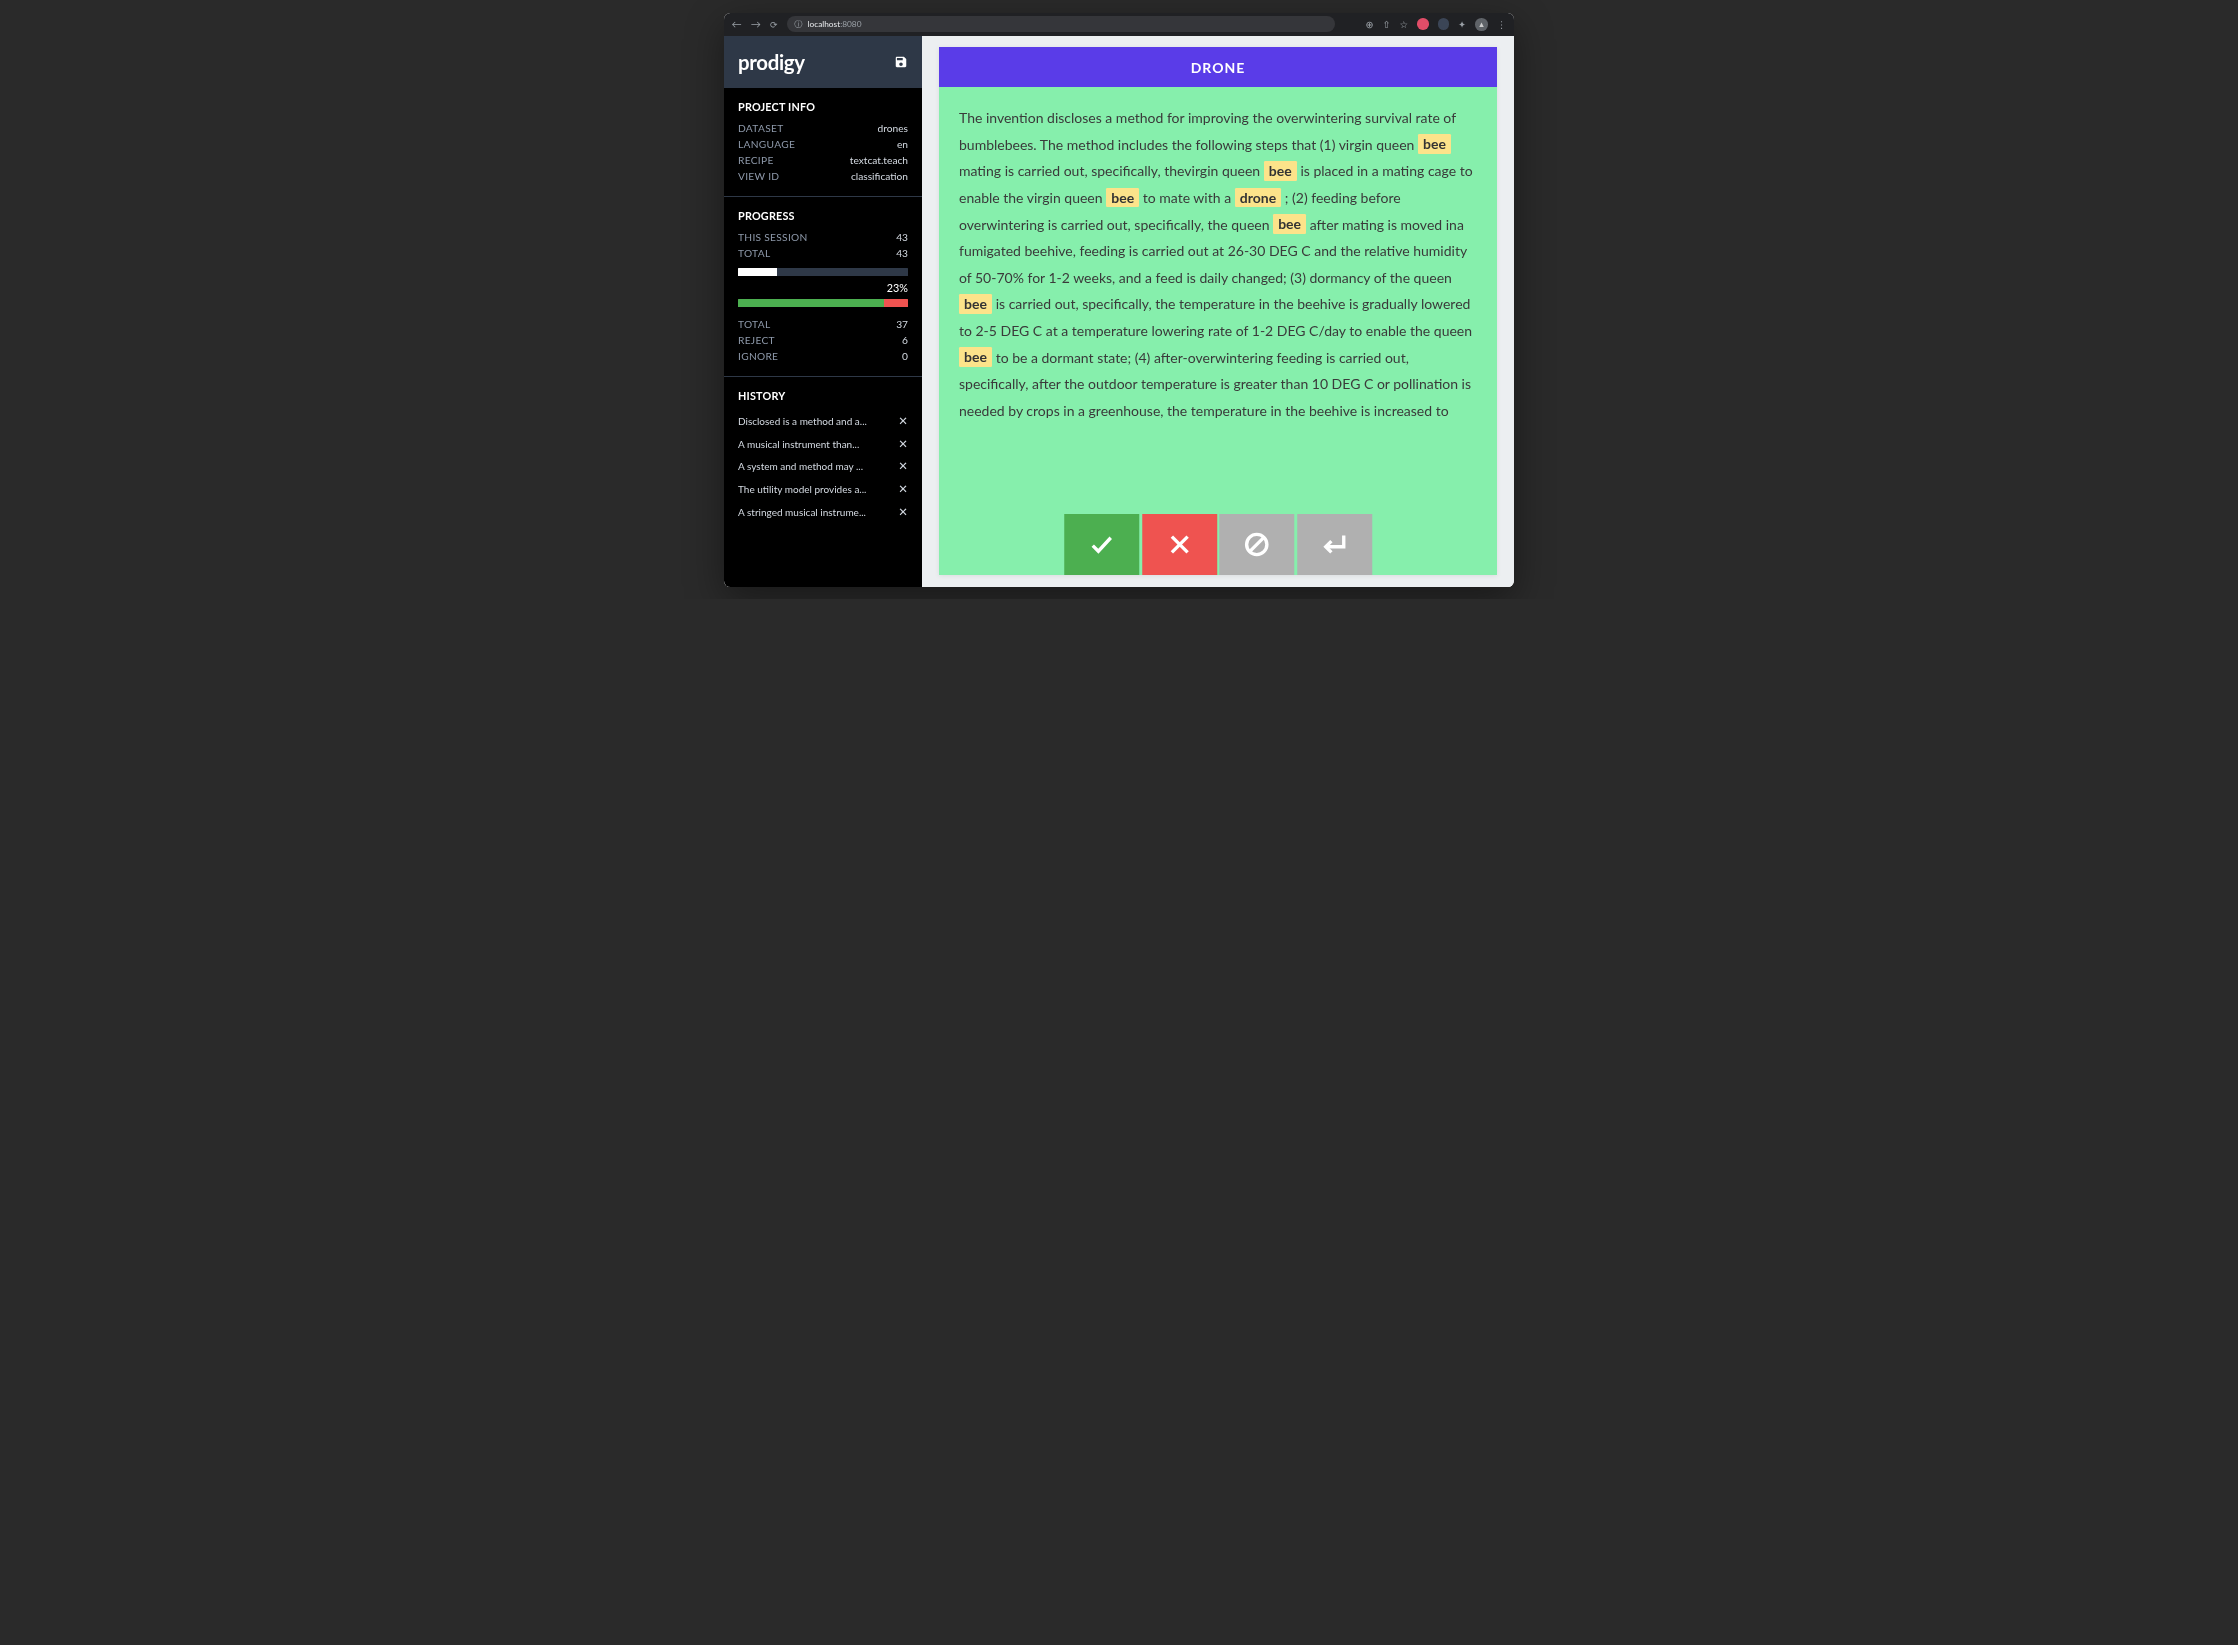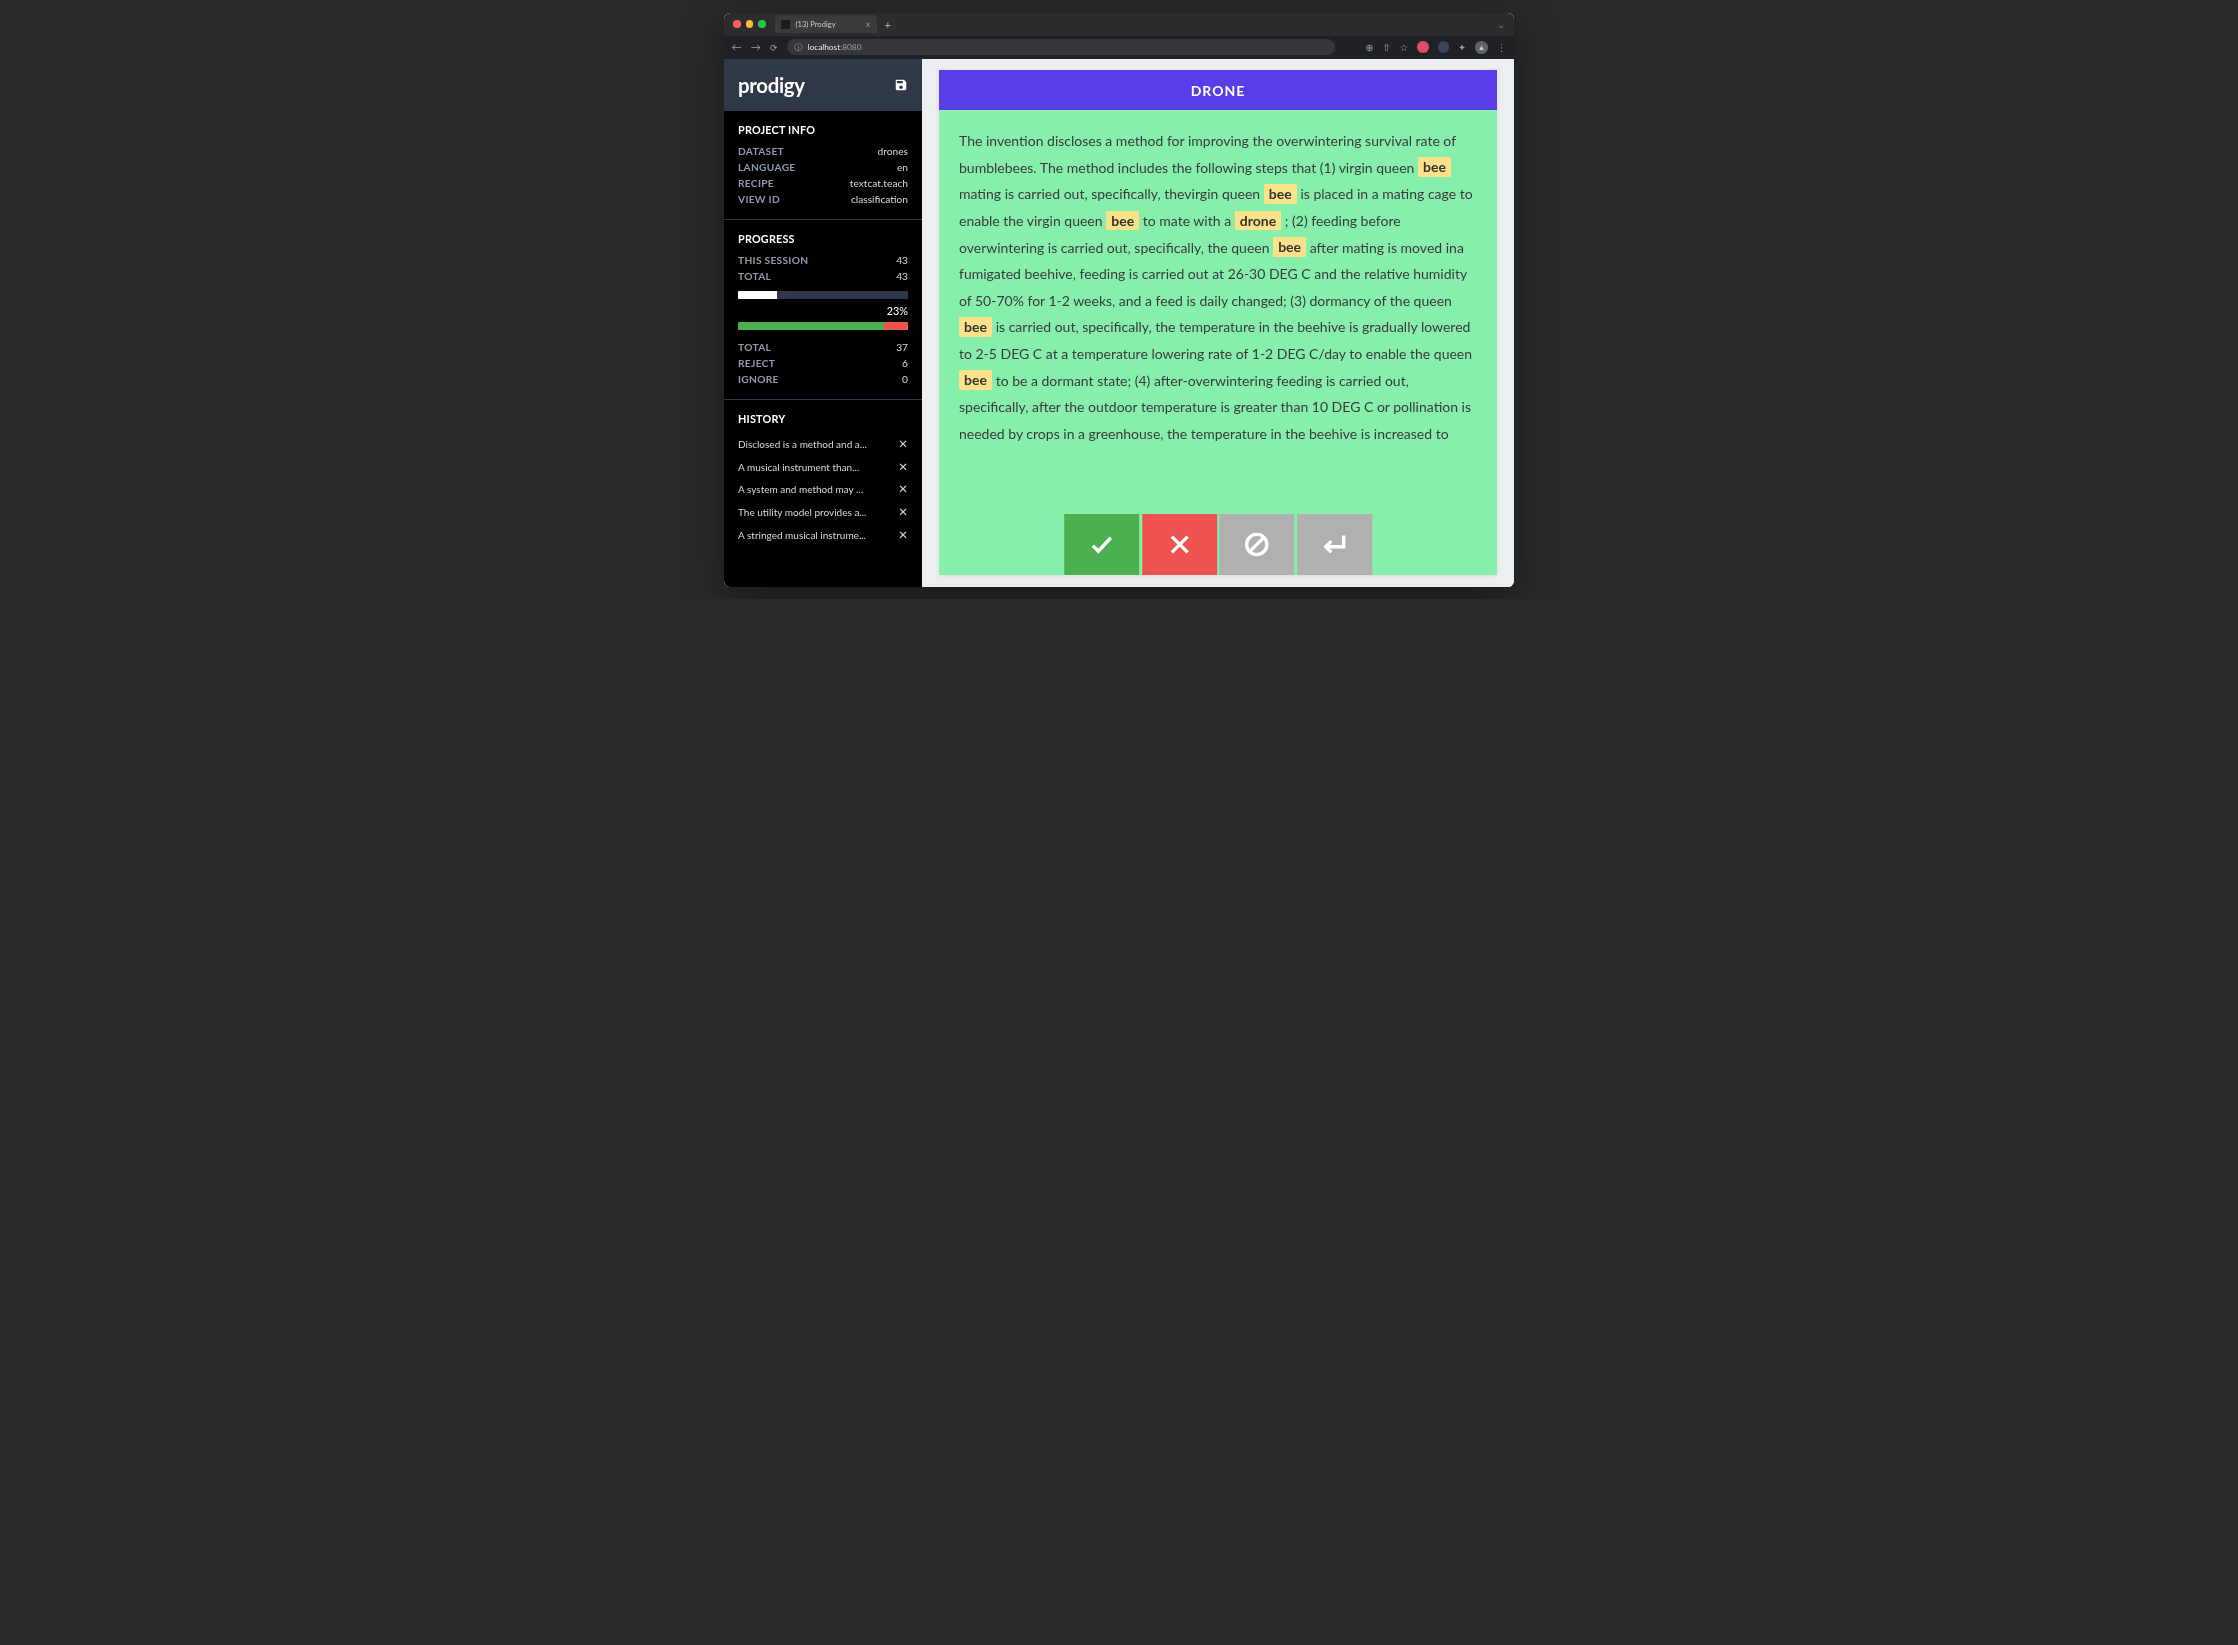--- a/index.html
+++ b/index.html
@@ -129,21 +129,21 @@
     border-bottom: 0.6px solid #2e3847;
   }
   .sb-section h3 {
     color: #fff;
     font-size: 10.8px;
     font-weight: 700;
     letter-spacing: 0.2px;
     margin-bottom: 9px;
   }
   .kv { display: flex; justify-content: space-between; font-size: 10.2px; margin: 3.8px 0; }
-  .kv .k { color: #8e99aa; font-weight: 700; letter-spacing: 0.3px; text-align: right; }
+  .kv .k { color: #8e99aa; font-weight: 400; letter-spacing: 0.3px; text-align: right; }
   .kv .v { color: #d4dae2; }
   .progress-bar {
     height: 7.6px;
     background: #2e3847;
     margin-top: 9px;
     position: relative;
     border-radius: 0.6px;
     overflow: hidden;
   }
   .progress-bar.white .fill { background: #fff; }
@@ -230,36 +230,20 @@
   .ab-reject { background: #ef5350; }
   .ab-ignore { background: #b0b0b0; }
   .ab-undo   { background: #b0b0b0; }
   .action-btn svg { width: 27px; height: 27px; stroke: #fff; stroke-width: 3; fill: none; }
 </style>
 </head>
 <body>
 
 <div class="browser-window">
 
-  <div class="titlebar">
-    <div class="traffic-lights">
-      <div class="tl red"></div>
-      <div class="tl yellow"></div>
-      <div class="tl green"></div>
-    </div>
-    <div class="tabstrip">
-      <div class="tab">
-        <div class="favicon"></div>
-        <span>(13) Prodigy</span>
-        <span class="tab-close">×</span>
-      </div>
-      <div class="tab-plus">+</div>
-    </div>
-    <div class="titlebar-right">⌄</div>
-  </div>
 
   <div class="toolbar">
     <span class="nav-arrow">←</span>
     <span class="nav-arrow">→</span>
     <span class="reload">⟳</span>
     <div class="omnibox">
       <span class="secure">ⓘ</span>
       <span>
         <span class="host">localhost</span><span class="port">:8080</span>
       </span>

